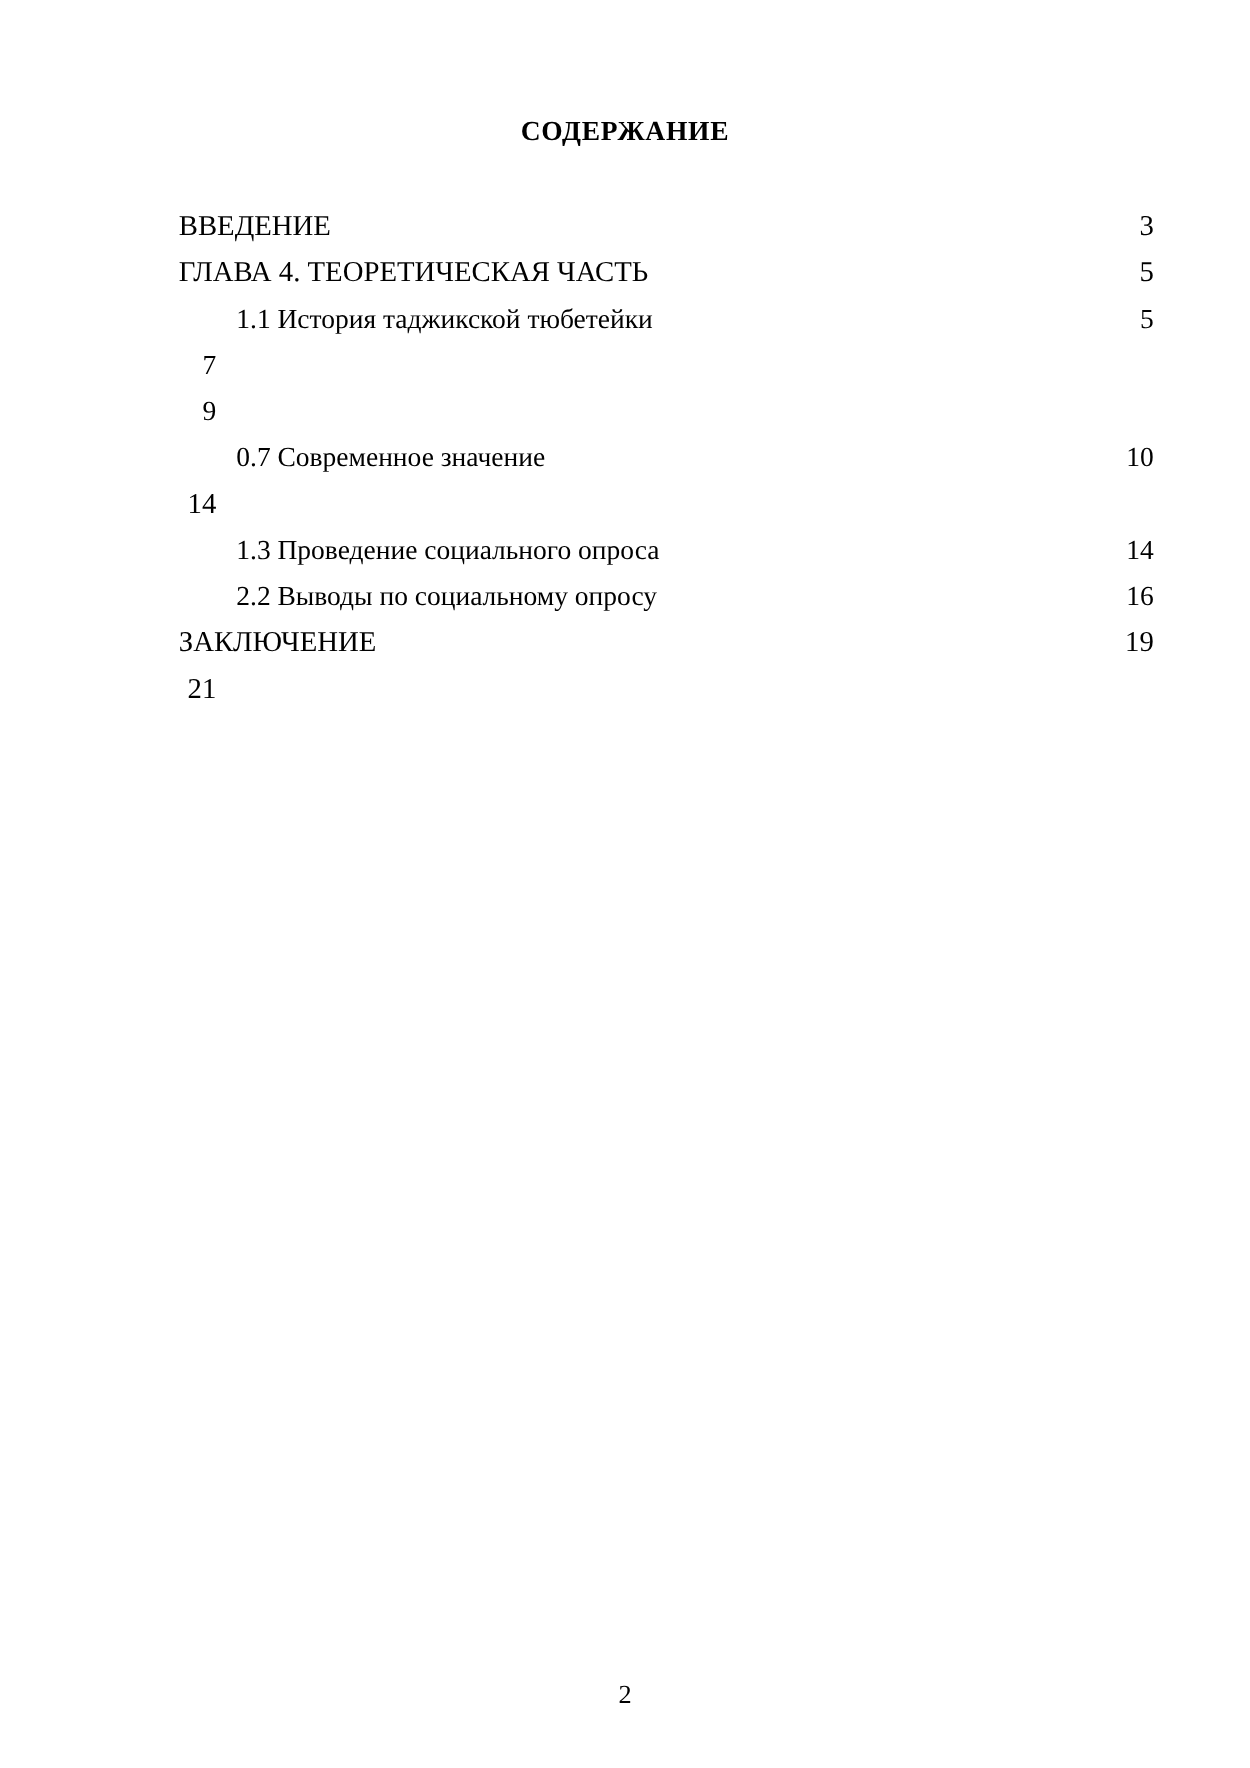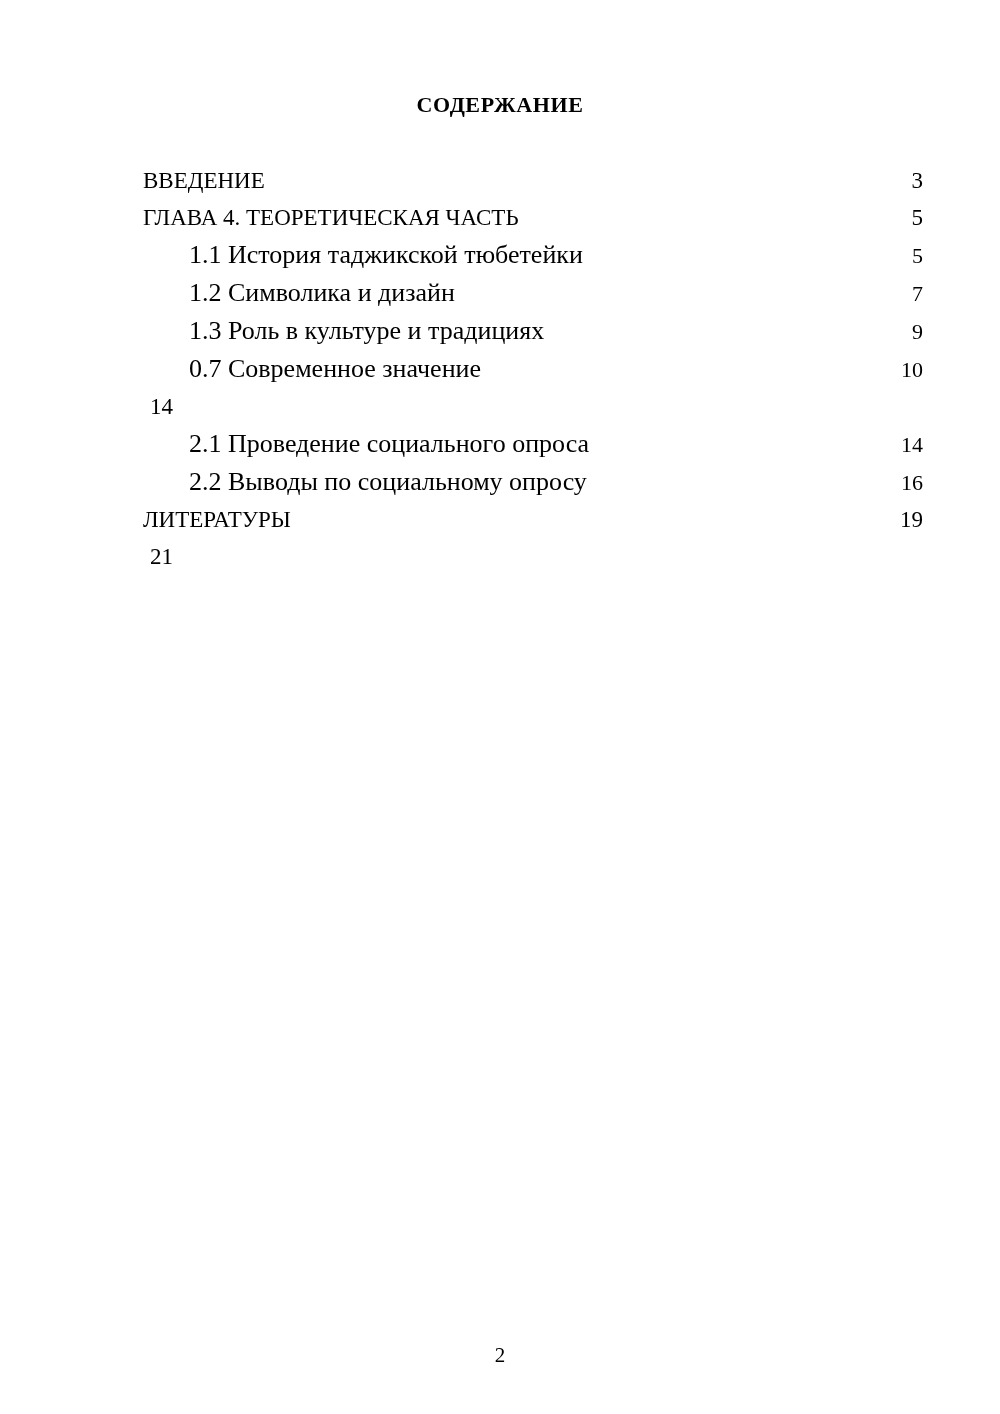--- a/index.html
+++ b/index.html
@@ -48,21 +48,21 @@
   }
   .toc-row .page-num {
     text-align: right;
     min-width: 30px;
   }
   .level-1 .label {
     padding-left: 0;
   }
   .level-2 .label {
     padding-left: 46px;
-    font-size: 26px;
+    font-size: 22px;
   }
   .level-2 .page-num {
     font-size: 22px;
   }
   .footer-page {
     position: absolute;
     bottom: 46px;
     left: 0;
     width: 1000px;
     text-align: center;
@@ -83,44 +83,42 @@
       </div>
       <div class="toc-row level-1">
         <span class="label">ГЛАВА 4. ТЕОРЕТИЧЕСКАЯ ЧАСТЬ</span>
         <span class="page-num">5</span>
       </div>
       <div class="toc-row level-2">
         <span class="label">1.1 История таджикской тюбетейки</span>
         <span class="page-num">5</span>
       </div>
       <div class="toc-row level-2">
-        <span class="label">1.2 Символика и дизайн</span>
         <span class="page-num">7</span>
       </div>
       <div class="toc-row level-2">
-        <span class="label">1.3 Роль в культуре и традициях</span>
         <span class="page-num">9</span>
       </div>
       <div class="toc-row level-2">
         <span class="label">0.7 Современное значение</span>
         <span class="page-num">10</span>
       </div>
       <div class="toc-row level-1">
         <span class="page-num">14</span>
       </div>
       <div class="toc-row level-2">
-        <span class="label">2.1 Проведение социального опроса</span>
+        <span class="label">1.3 Проведение социального опроса</span>
         <span class="page-num">14</span>
       </div>
       <div class="toc-row level-2">
         <span class="label">2.2 Выводы по социальному опросу</span>
         <span class="page-num">16</span>
       </div>
       <div class="toc-row level-1">
-        <span class="label">ЛИТЕРАТУРЫ</span>
+        <span class="label">ЗАКЛЮЧЕНИЕ</span>
         <span class="page-num">19</span>
       </div>
       <div class="toc-row level-1">
         <span class="page-num">21</span>
       </div>
     </div>
 
   <div class="footer-page">2</div>
 
 </div>

